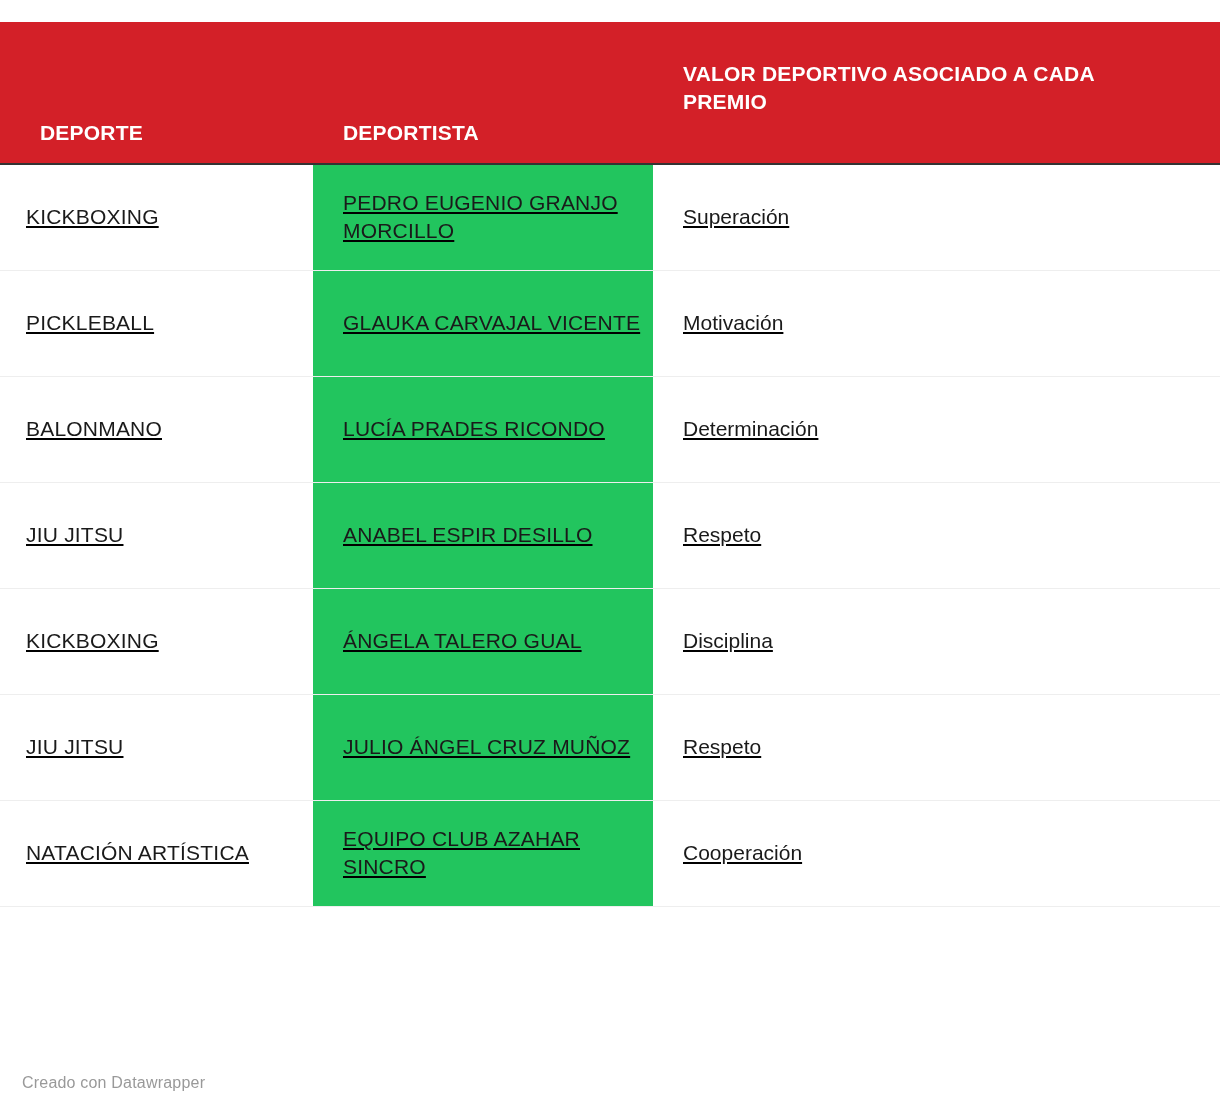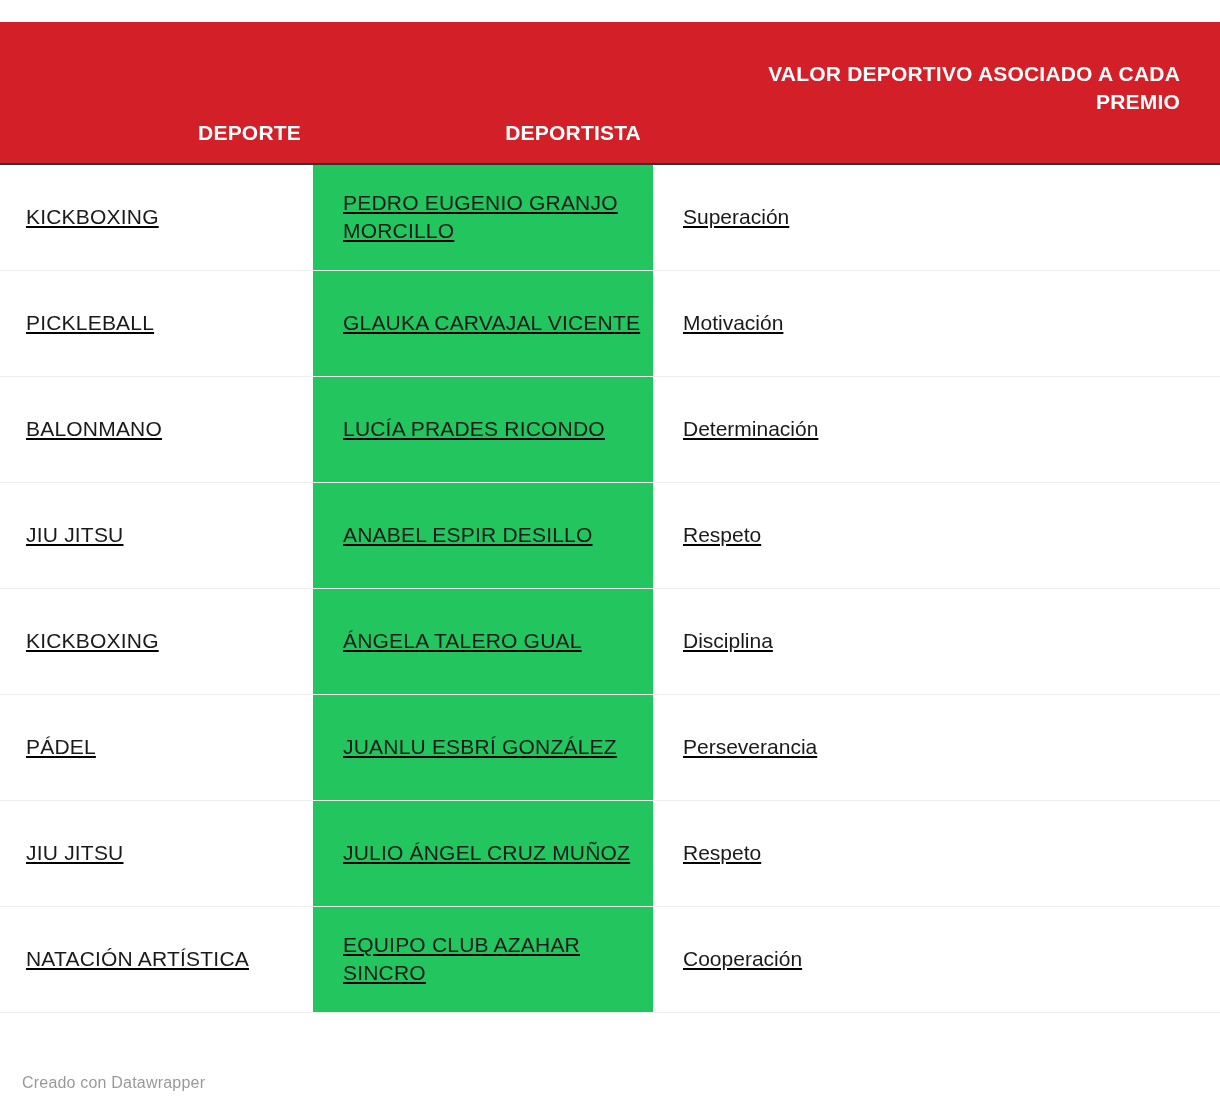--- a/index.html
+++ b/index.html
@@ -33,21 +33,21 @@
   }
   col.col-sport   { width: 313px; }
   col.col-athlete { width: 340px; }
   col.col-value   { width: 567px; }
 
   thead tr {
     background: #d32028;
   }
   thead th {
     vertical-align: bottom;
-    text-align: right;
+    text-align: left;
     color: #ffffff;
     font-size: 21px;
     font-weight: bold;
     letter-spacing: 0.2px;
     line-height: 1.32;
     padding: 0 0 16px 0;
     height: 142px;
     box-sizing: border-box;
   }
   thead th.th-sport   { padding-left: 40px; padding-right: 12px; }
@@ -130,25 +130,20 @@
           <td class="cell-sport">JIU JITSU</td>
           <td class="cell-athlete">ANABEL ESPIR DESILLO</td>
           <td class="cell-value">Respeto</td>
         </tr>
         <tr>
           <td class="cell-sport">KICKBOXING</td>
           <td class="cell-athlete">ÁNGELA TALERO GUAL</td>
           <td class="cell-value">Disciplina</td>
         </tr>
         <tr>
-          <td class="cell-sport">PÁDEL</td>
-          <td class="cell-athlete">JUANLU ESBRÍ GONZÁLEZ</td>
-          <td class="cell-value">Perseverancia</td>
-        </tr>
-        <tr>
           <td class="cell-sport">JIU JITSU</td>
           <td class="cell-athlete">JULIO ÁNGEL CRUZ MUÑOZ</td>
           <td class="cell-value">Respeto</td>
         </tr>
         <tr>
           <td class="cell-sport">NATACIÓN ARTÍSTICA</td>
           <td class="cell-athlete">EQUIPO CLUB AZAHAR SINCRO</td>
           <td class="cell-value">Cooperación</td>
         </tr>
       </tbody>

